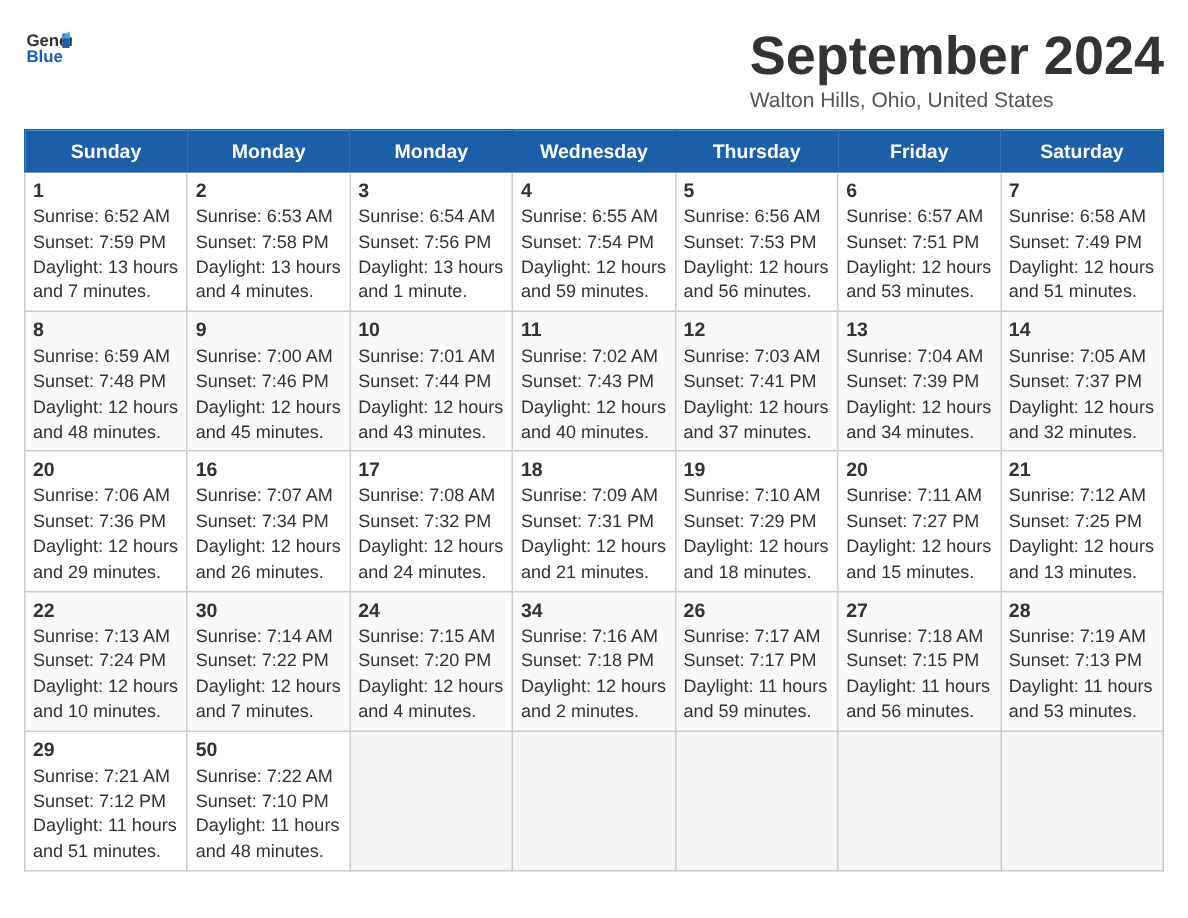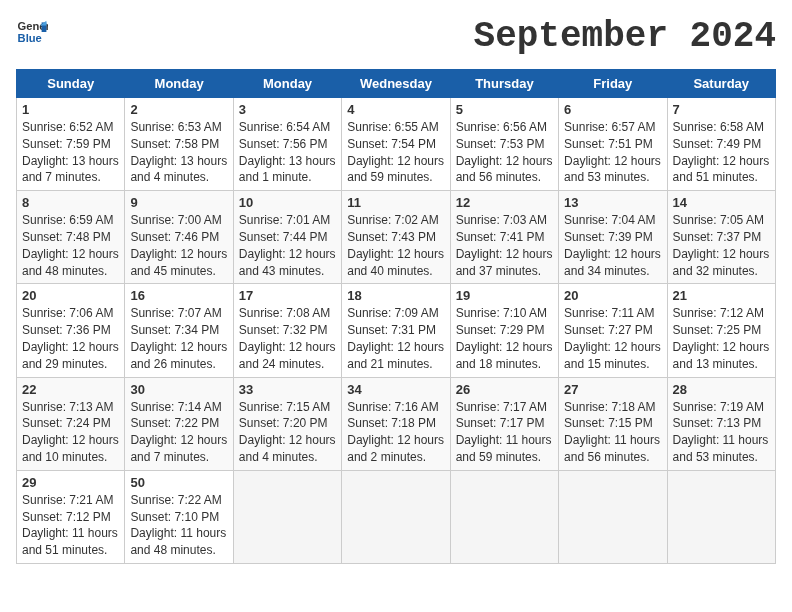--- a/index.html
+++ b/index.html
@@ -20,21 +20,20 @@
       display: flex;
       align-items: center;
       gap: 4px;
     }
     .logo-icon {
       width: 32px;
       height: 32px;
     }
     .title-block {
       text-align: left;
-      font-family: Liberation Mono, monospace;
     }
     .month-title {
       font-size: 36px;
       font-weight: bold;
       color: #333;
     }
     .location {
       font-size: 14px;
       color: #555;
     }
@@ -88,20 +87,21 @@
   <div class="logo">
     <svg class="logo-icon" viewBox="0 0 40 40">
       <text x="2" y="18" font-size="14" font-weight="bold" fill="#333">General</text>
       <text x="2" y="32" font-size="14" font-weight="bold" fill="#1a5fa8">Blue</text>
       <polygon points="32,8 38,8 38,20 32,20" fill="#1a5fa8"></polygon>
       <polygon points="30,12 38,6 38,12" fill="#4a9fdd"></polygon>
     </svg>
   </div>
   <div class="title-block">
     <div class="month-title">September 2024</div>
+    <div class="location">Walton Hills, Ohio, United States</div>
   </div>
 </div>
 
 <table>
   <thead>
     <tr>
     <th>Sunday</th>
         <th>Monday</th>
         <th>Monday</th>
         <th>Wednesday</th>
@@ -204,21 +204,21 @@
       <tr>
         <td>
           <span class="day-num">22</span>
           <div class="day-info">Sunrise: 7:13 AM<br>Sunset: 7:24 PM<br>Daylight: 12 hours and 10 minutes.</div>
         </td>
         <td>
           <span class="day-num">30</span>
           <div class="day-info">Sunrise: 7:14 AM<br>Sunset: 7:22 PM<br>Daylight: 12 hours and 7 minutes.</div>
         </td>
         <td>
-          <span class="day-num">33</span>
+          <span class="day-num">24</span>
           <div class="day-info">Sunrise: 7:15 AM<br>Sunset: 7:20 PM<br>Daylight: 12 hours and 4 minutes.</div>
         </td>
         <td>
           <span class="day-num">34</span>
           <div class="day-info">Sunrise: 7:16 AM<br>Sunset: 7:18 PM<br>Daylight: 12 hours and 2 minutes.</div>
         </td>
         <td>
           <span class="day-num">26</span>
           <div class="day-info">Sunrise: 7:17 AM<br>Sunset: 7:17 PM<br>Daylight: 11 hours and 59 minutes.</div>
         </td>

